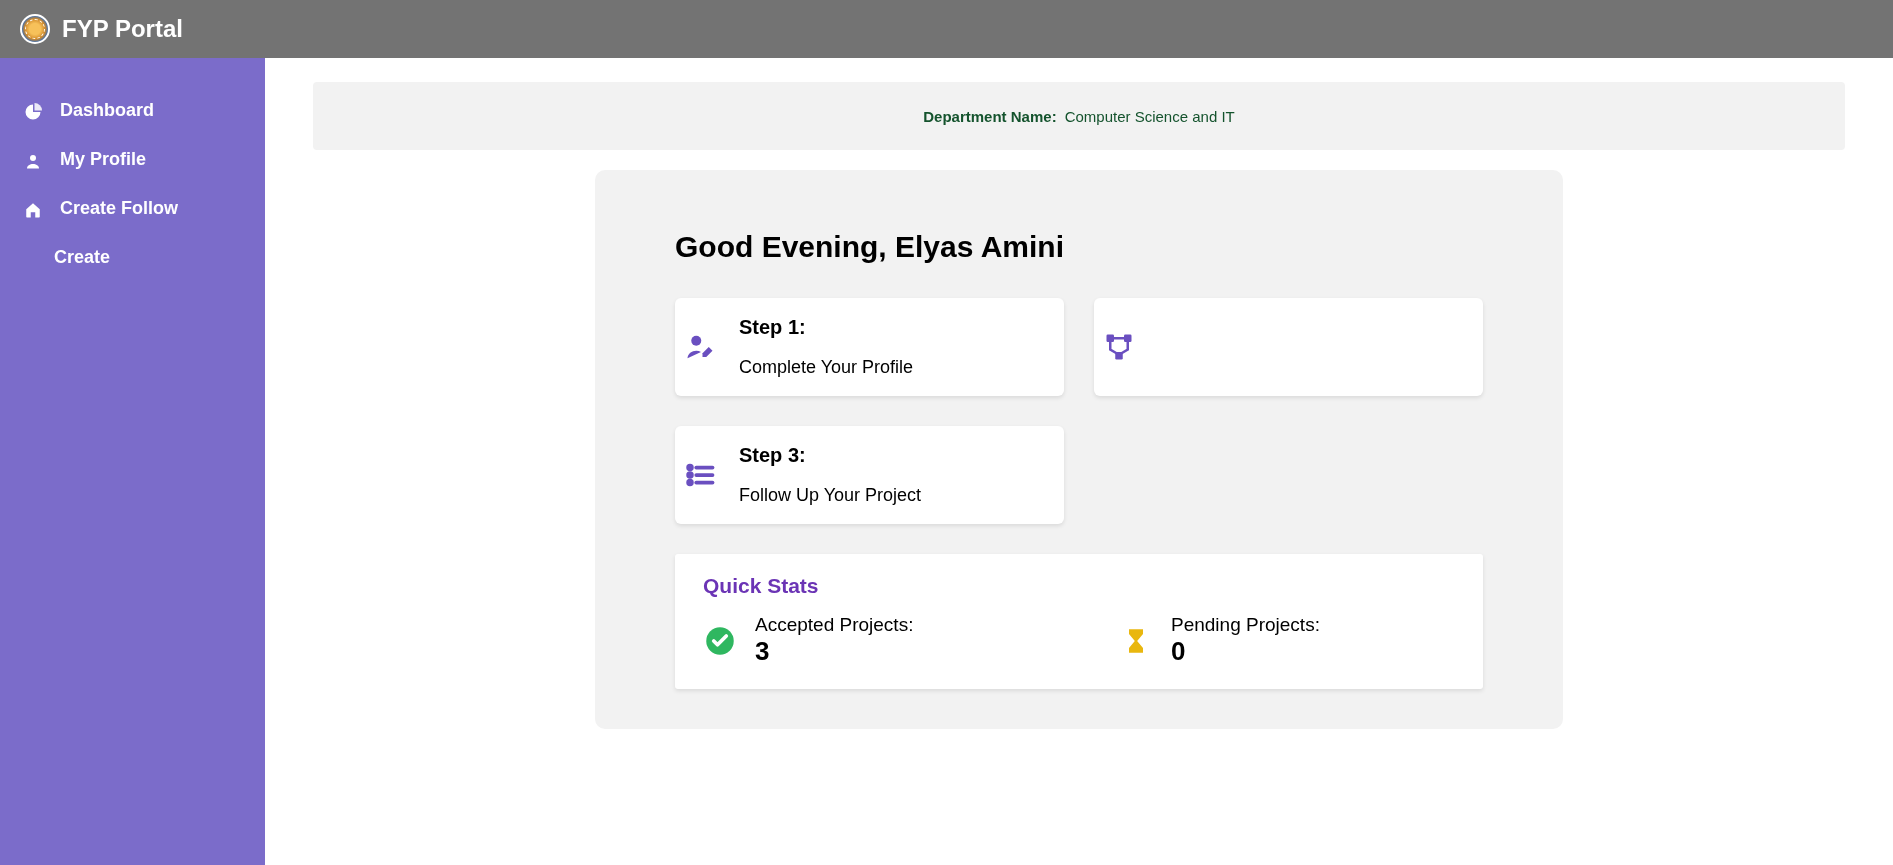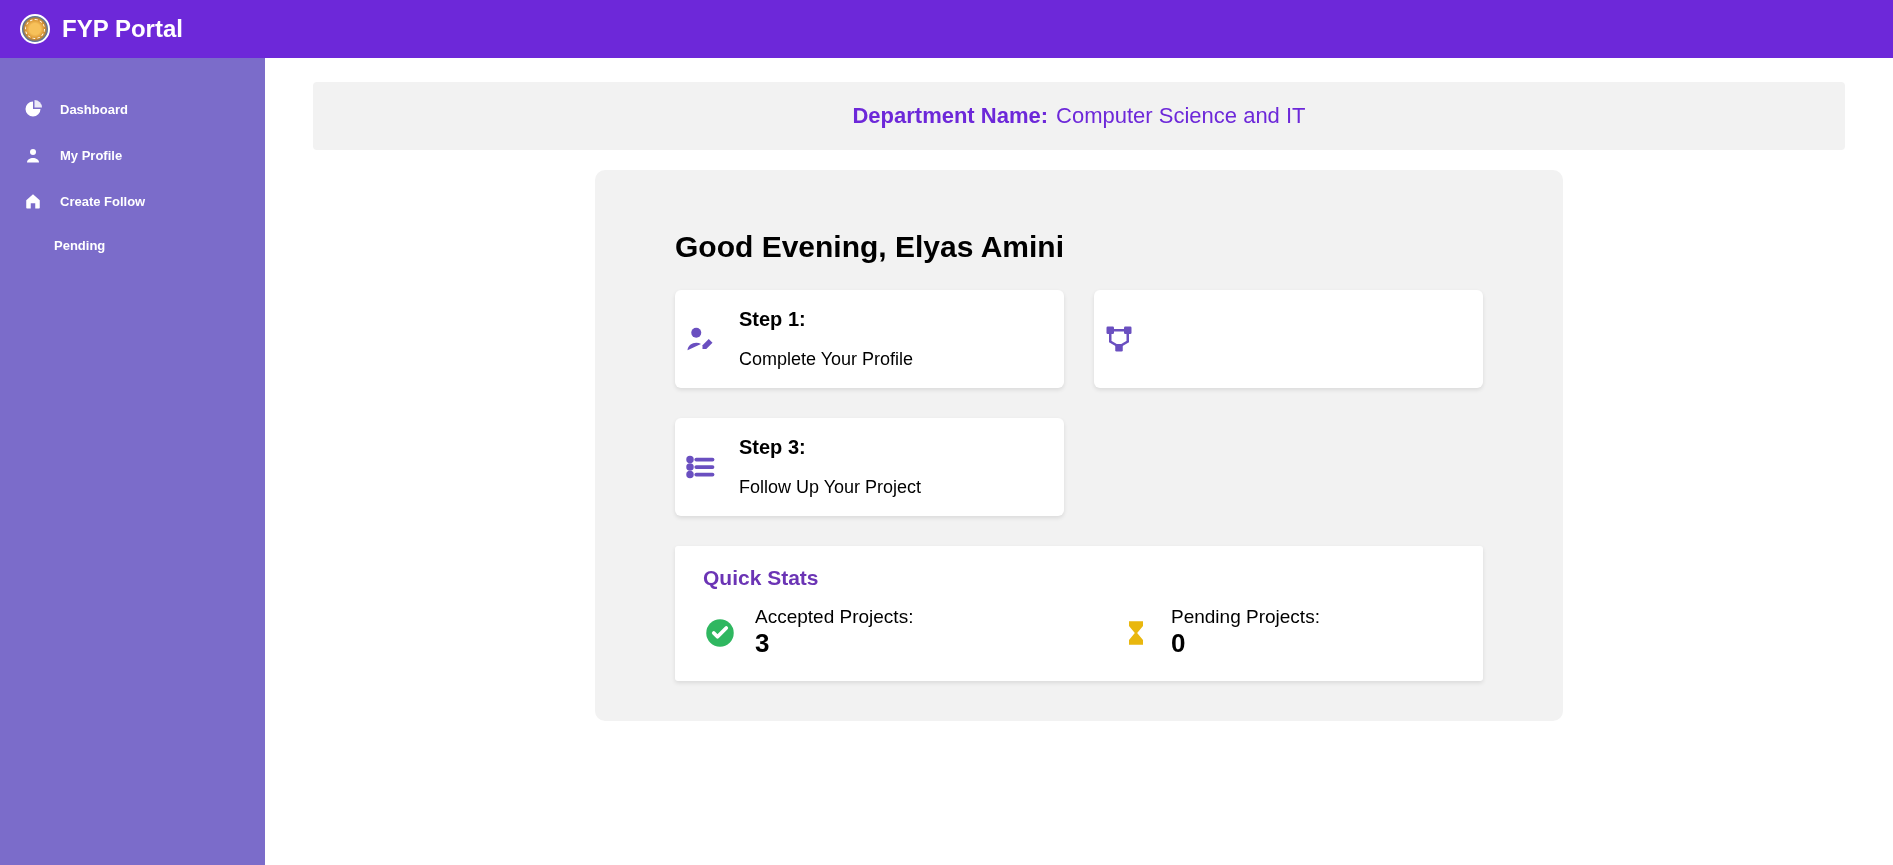--- a/index.html
+++ b/index.html
@@ -7,21 +7,21 @@
     font-family: 'Segoe UI', Tahoma, Geneva, Verdana, sans-serif;
     background: #ffffff;
     color: #000;
     width: 1893px;
     height: 865px;
     overflow: hidden;
   }
   
   .topbar {
     height: 58px;
-    background: #6d28d9;
+    background: #737373;
     display: flex;
     align-items: center;
     padding: 0 20px;
     color: #fff;
   }
   .logo-wrap { display: flex; align-items: center; gap: 12px; }
   .logo-icon {
     width: 30px; height: 30px;
     border-radius: 50%;
     background: radial-gradient(circle, #f7c15a 30%, #d28b2a 55%, #4a6fa3 70%);
@@ -40,24 +40,24 @@
   .sidebar {
     position: absolute;
     top: 58px; left: 0;
     width: 265px;
     height: calc(865px - 58px);
     background: #7b6cca;
     padding-top: 28px;
   }
   .nav-item {
     display: flex;
-    align-items: center;
+    align-items: flex-end;
     gap: 16px;
     color: #fff;
-    font-size: 13px;
+    font-size: 18px;
     font-weight: 600;
     padding: 14px 0 14px 22px;
     cursor: pointer;
   }
   .nav-item .ico { width: 22px; display:flex; justify-content:center; }
   .nav-item.signout { padding-left: 54px; gap:0; }
 
   
   .main {
     position: absolute;
@@ -66,36 +66,36 @@
     background: #ffffff;
   }
   .dept-banner {
     margin: 24px 48px 0 48px;
     background: #f2f2f2;
     border-radius: 4px;
     height: 68px;
     display: flex;
     align-items: center;
     justify-content: center;
-    font-size: 22px;
-    color: #6d28d9;
+    font-size: 15px;
+    color: #14532d;
   }
   .dept-banner .lbl { font-weight: 700; margin-right: 8px; }
 
   .dash-card {
     margin: 20px auto 0 auto;
     width: 968px;
     background: #f2f2f2;
     border-radius: 10px;
     padding: 60px 80px 40px 80px;
   }
   .greeting {
     font-size: 30px;
     font-weight: 700;
-    margin-bottom: 26px;
+    margin-bottom: 34px;
   }
   .steps-grid {
     display: grid;
     grid-template-columns: 1fr 1fr;
     gap: 30px 30px;
   }
   .step-card {
     background: #ffffff;
     border-radius: 6px;
     box-shadow: 0 2px 4px rgba(0,0,0,0.10);
@@ -170,21 +170,21 @@
     <span class="ico">
       <svg width="18" height="18" viewBox="0 0 24 24" fill="#fff">
           <path d="M3 11l9-8 9 8v10a1 1 0 0 1-1 1h-5v-7h-6v7H4a1 1 0 0 1-1-1V11z"></path>
         </svg>
     </span>
     <span>Create Follow</span>
   </div>
 
 
   <div class="nav-item signout">
-    <span>Pending</span>
+    <span>Create</span>
   </div>
 </div>
 
 <div class="main">
 
   <div class="dept-banner">
     <span class="lbl">Department Name:</span>
     <span>Computer Science and IT</span>
   </div>
 

